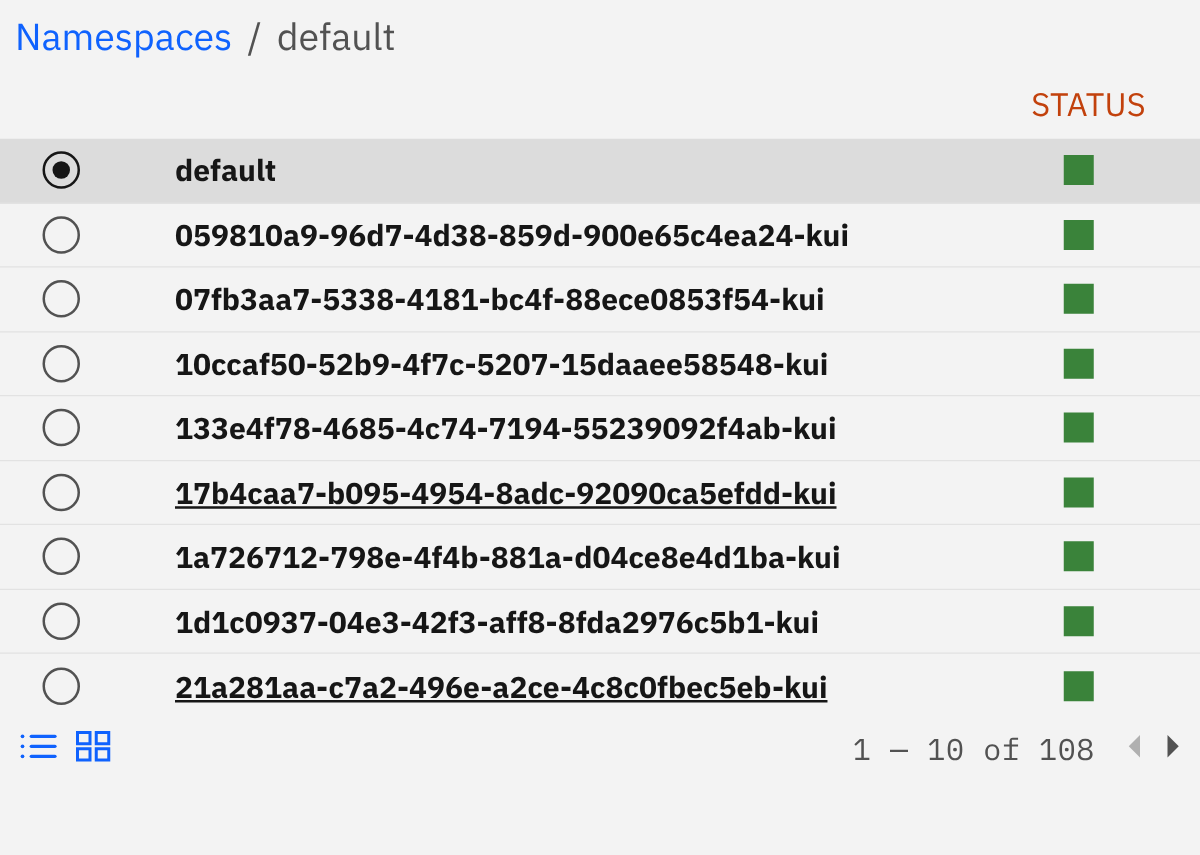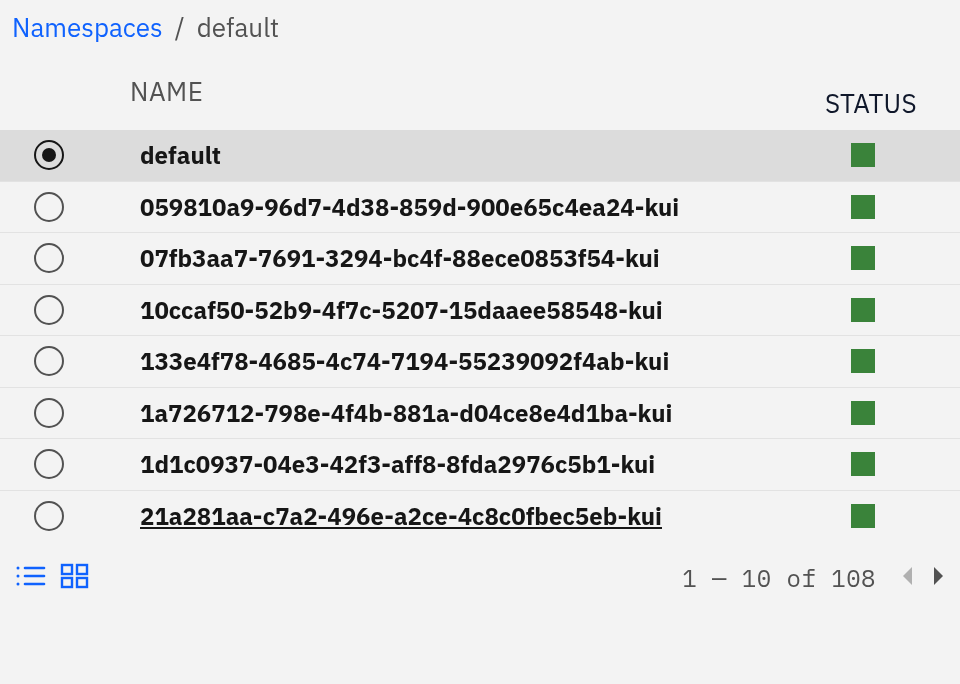--- a/index.html
+++ b/index.html
@@ -9,21 +9,21 @@
     font-family: "IBM Plex Sans", -apple-system, BlinkMacSystemFont, "Segoe UI", Arial, sans-serif;
     background: #f3f3f3;
     color: #161616;
     overflow: hidden;
   }
   .breadcrumb {
     display: flex;
     align-items: center;
     gap: 12px;
     padding: 10px 12px 12px 12px;
-    font-size: 26px;
+    font-size: 30px;
   }
   .breadcrumb a {
     color: #0f62fe;
     text-decoration: none;
     cursor: pointer;
   }
   .breadcrumb .sep { color: #525252; }
   .breadcrumb .current { color: #525252; }
 
   .table {
@@ -38,23 +38,22 @@
   .th-name {
     grid-column: 2;
     font-size: 26px;
     letter-spacing: 0.5px;
     color: #525252;
   }
   .th-status {
     grid-column: 3;
     font-size: 26px;
     letter-spacing: 0.2px;
-    color: #0f172a;
+    color: #c2410c;
     text-align: left;
-    margin-top: 24px;
   }
   .tbody .row {
     display: grid;
     grid-template-columns: 130px 1fr 135px;
     align-items: center;
     height: 51.5px;
     border-bottom: 1px solid #e2e2e2;
     padding-left: 10px;
     cursor: pointer;
   }
@@ -94,21 +93,21 @@
     justify-content: flex-start;
     padding-left: 26px;
   }
   .status-box {
     width: 24px; height: 24px;
     background: #3a833a;
   }
 
   .footer {
     display: flex;
-    align-items: flex-end;
+    align-items: flex-start;
     justify-content: space-between;
     padding: 8px 14px 8px 14px;
     height: 60px;
   }
   .view-toggles {
     display: flex;
     gap: 14px;
     color: #0f62fe;
   }
   .view-toggles .icon { cursor: pointer; }
@@ -134,21 +133,20 @@
 
 <div class="breadcrumb">
   <a>Namespaces</a>
   <span class="sep">/</span>
   <span class="current">default</span>
 </div>
 
 <div class="table">
   <div class="thead">
     <div></div>
-    <div class="th-name">NAME</div>
     <div class="th-status">STATUS</div>
   </div>
   <div class="tbody" id="tbody">
       <div class="row selected">
         <div class="radio-cell">
           <div class="radio checked">
             <div class="dot"></div>
           </div>
         </div>
         <div class="name-cell">default</div>
@@ -162,39 +160,48 @@
         </div>
         <div class="name-cell">059810a9-96d7-4d38-859d-900e65c4ea24-kui</div>
         <div class="status-cell">
           <div class="status-box" style="background: rgb(58, 131, 58);"></div>
         </div>
       </div>
       <div class="row">
         <div class="radio-cell">
           <div class="radio"></div>
         </div>
-        <div class="name-cell">07fb3aa7-7691-3294-bc4f-88ece0853f54-kui</div>
+        <div class="name-cell">07fb3aa7-5338-4181-bc4f-88ece0853f54-kui</div>
         <div class="status-cell">
           <div class="status-box" style="background: rgb(58, 131, 58);"></div>
         </div>
       </div>
       <div class="row">
         <div class="radio-cell">
           <div class="radio"></div>
         </div>
         <div class="name-cell">10ccaf50-52b9-4f7c-5207-15daaee58548-kui</div>
         <div class="status-cell">
           <div class="status-box" style="background: rgb(58, 131, 58);"></div>
         </div>
       </div>
       <div class="row">
         <div class="radio-cell">
           <div class="radio"></div>
         </div>
         <div class="name-cell">133e4f78-4685-4c74-7194-55239092f4ab-kui</div>
+        <div class="status-cell">
+          <div class="status-box" style="background: rgb(58, 131, 58);"></div>
+        </div>
+      </div>
+      <div class="row">
+        <div class="radio-cell">
+          <div class="radio"></div>
+        </div>
+        <div class="name-cell underlined">17b4caa7-b095-4954-8adc-92090ca5efdd-kui</div>
         <div class="status-cell">
           <div class="status-box" style="background: rgb(58, 131, 58);"></div>
         </div>
       </div>
       <div class="row">
         <div class="radio-cell">
           <div class="radio"></div>
         </div>
         <div class="name-cell">1a726712-798e-4f4b-881a-d04ce8e4d1ba-kui</div>
         <div class="status-cell">

